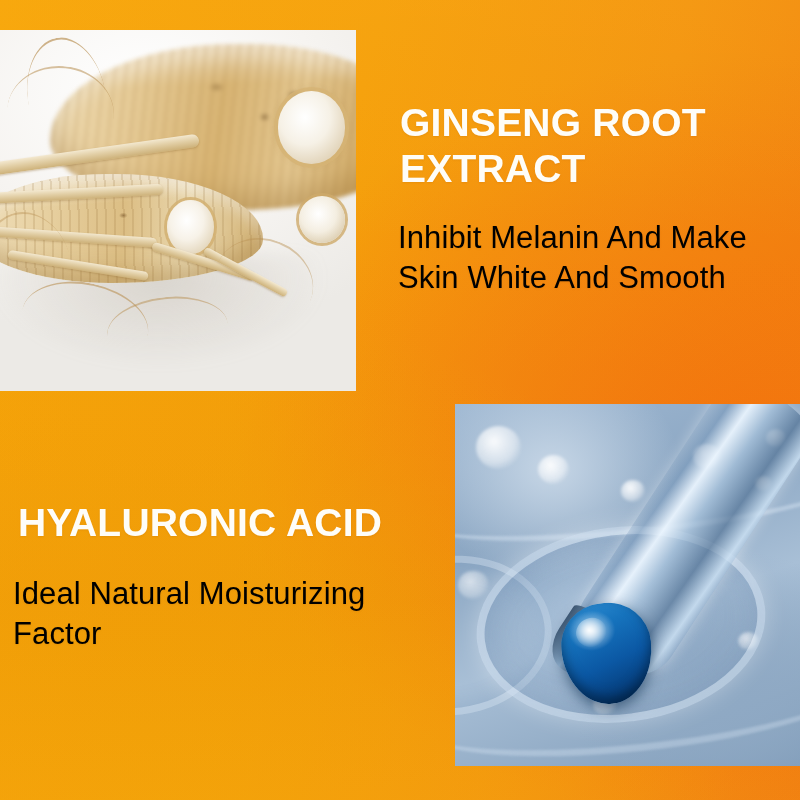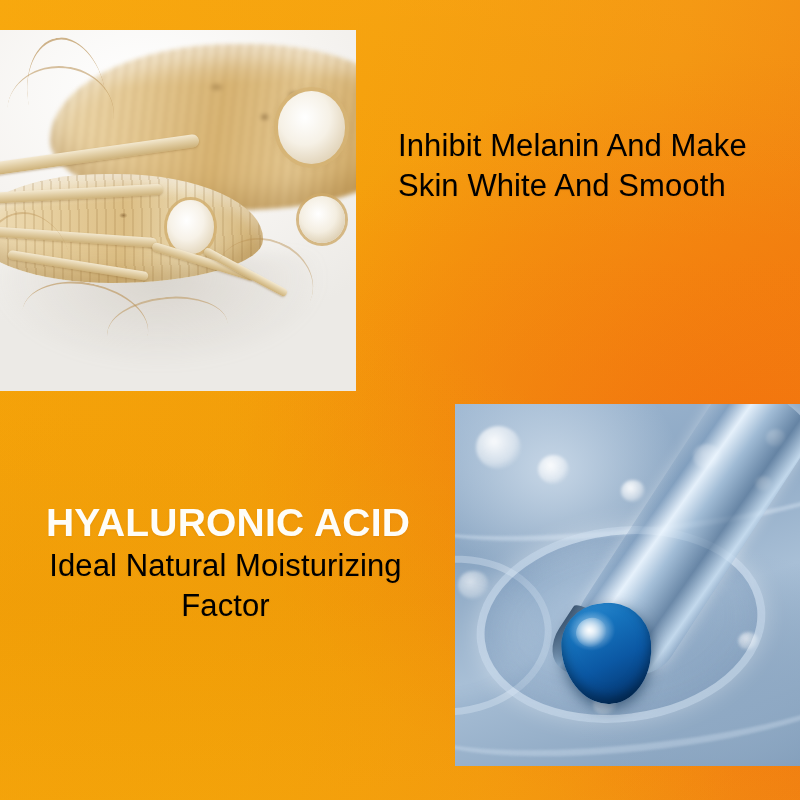--- a/index.html
+++ b/index.html
@@ -205,22 +205,22 @@
   .subline{
     color:#000000;
     font-weight:300;
     font-size:31px;
     line-height:40px;
     letter-spacing:.1px;
     text-shadow:0 1px 2px rgba(160,80,0,.12);
   }
   #ginseng-text { left:400px; top:100px; width:398px; }
   #ginseng-text .subline{ margin-top:26px; margin-left:-2px; }
-  #hyaluronic-text { left:18px; top:500px; width:420px;text-align:center; }
-  #hyaluronic-text .subline{ margin-left:-5px; }
+  #hyaluronic-text { left:18px; top:500px; width:420px; }
+  #hyaluronic-text .subline{ margin-top:28px; margin-left:-5px; }
 </style>
 </head>
 <body>
 
 <div id="backdrop"></div>
 
 <div class="photo" id="ginseng-photo">
   <div class="gin-bg"></div>
   <div class="gin-shadow"></div>
 
@@ -240,20 +240,21 @@
 
   <div class="hair" style="left:8%;top:2%;width:22%;height:34%;transform:rotate(-10deg);opacity:.8;"></div>
   <div class="hair" style="left:2%;top:10%;width:30%;height:26%;transform:rotate(6deg);opacity:.65;"></div>
   <div class="hair" style="left:6%;top:70%;width:36%;height:22%;transform:rotate(12deg);opacity:.7;"></div>
   <div class="hair" style="left:30%;top:74%;width:34%;height:18%;transform:rotate(-6deg);opacity:.6;"></div>
   <div class="hair" style="left:60%;top:58%;width:28%;height:24%;transform:rotate(22deg);opacity:.55;"></div>
   <div class="hair" style="left:-4%;top:50%;width:24%;height:30%;transform:rotate(-18deg);opacity:.5;"></div>
 </div>
 
 <div class="block" id="ginseng-text">
+  <div class="headline">GINSENG ROOT EXTRACT</div>
   <div class="subline">Inhibit Melanin And Make Skin White And Smooth</div>
 </div>
 
 <div class="photo" id="droplet-photo">
   <div class="drop-bg"></div>
 
   <div class="plate-edge"></div>
   <div class="plate-edge lower"></div>
 
   <div class="bokeh" style="left:6%;top:6%;width:13%;height:12%;"></div>

